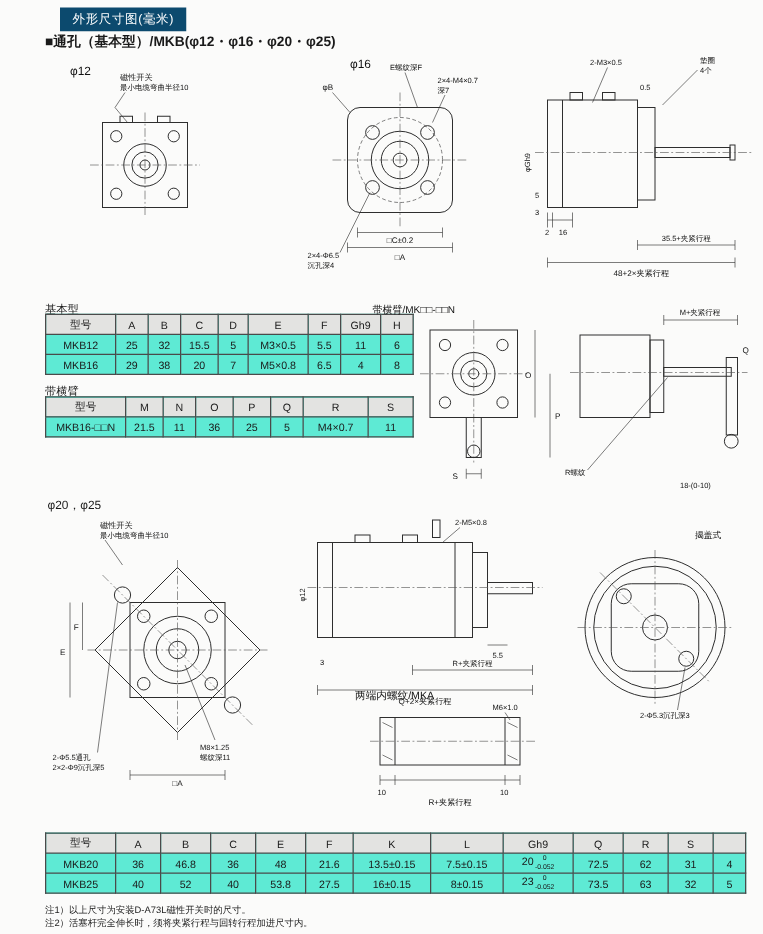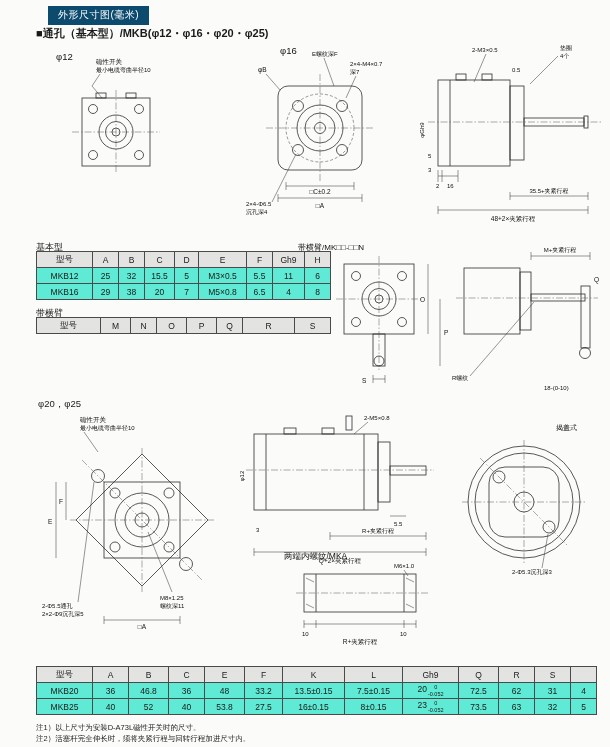--- a/index.html
+++ b/index.html
@@ -187,20 +187,30 @@
       <tr>
     <th>型号</th>
     <th>M</th>
     <th>N</th>
     <th>O</th>
     <th>P</th>
     <th>Q</th>
     <th>R</th>
     <th>S</th>
   </tr>
+  <tr>
+    <td>MKB16-□□N</td>
+    <td>21.5</td>
+    <td>11</td>
+    <td>36</td>
+    <td>25</td>
+    <td>5</td>
+    <td>M4×0.7</td>
+    <td>11</td>
+  </tr>
 </tbody>
   </table>
 
 <svg class="d" style="left:296px;top:240px" width="312" height="156">
   <text class="f8" x="2" y="10">带横臂/MK□□-□□N</text>
   <g>
     <rect x="48" y="24" width="70" height="70"></rect>
     <circle cx="60" cy="36" r="4.5"></circle>
       <circle cx="106" cy="36" r="4.5"></circle>
     <circle cx="60" cy="82" r="4.5"></circle>
@@ -377,21 +387,21 @@
     <th>R</th>
     <th>S</th>
     <th></th>
   </tr>
   <tr>
     <td>MKB20</td>
     <td>36</td>
     <td>46.8</td>
     <td>36</td>
     <td>48</td>
-    <td>33.2</td>
+    <td>21.6</td>
     <td>13.5±0.15</td>
     <td>7.5±0.15</td>
     <td><span>20</span><span class="tol">
             <i>0</i>
             <i>-0.052</i>
           </span></td>
     <td>72.5</td>
     <td>62</td>
     <td>31</td>
     <td>4</td>

